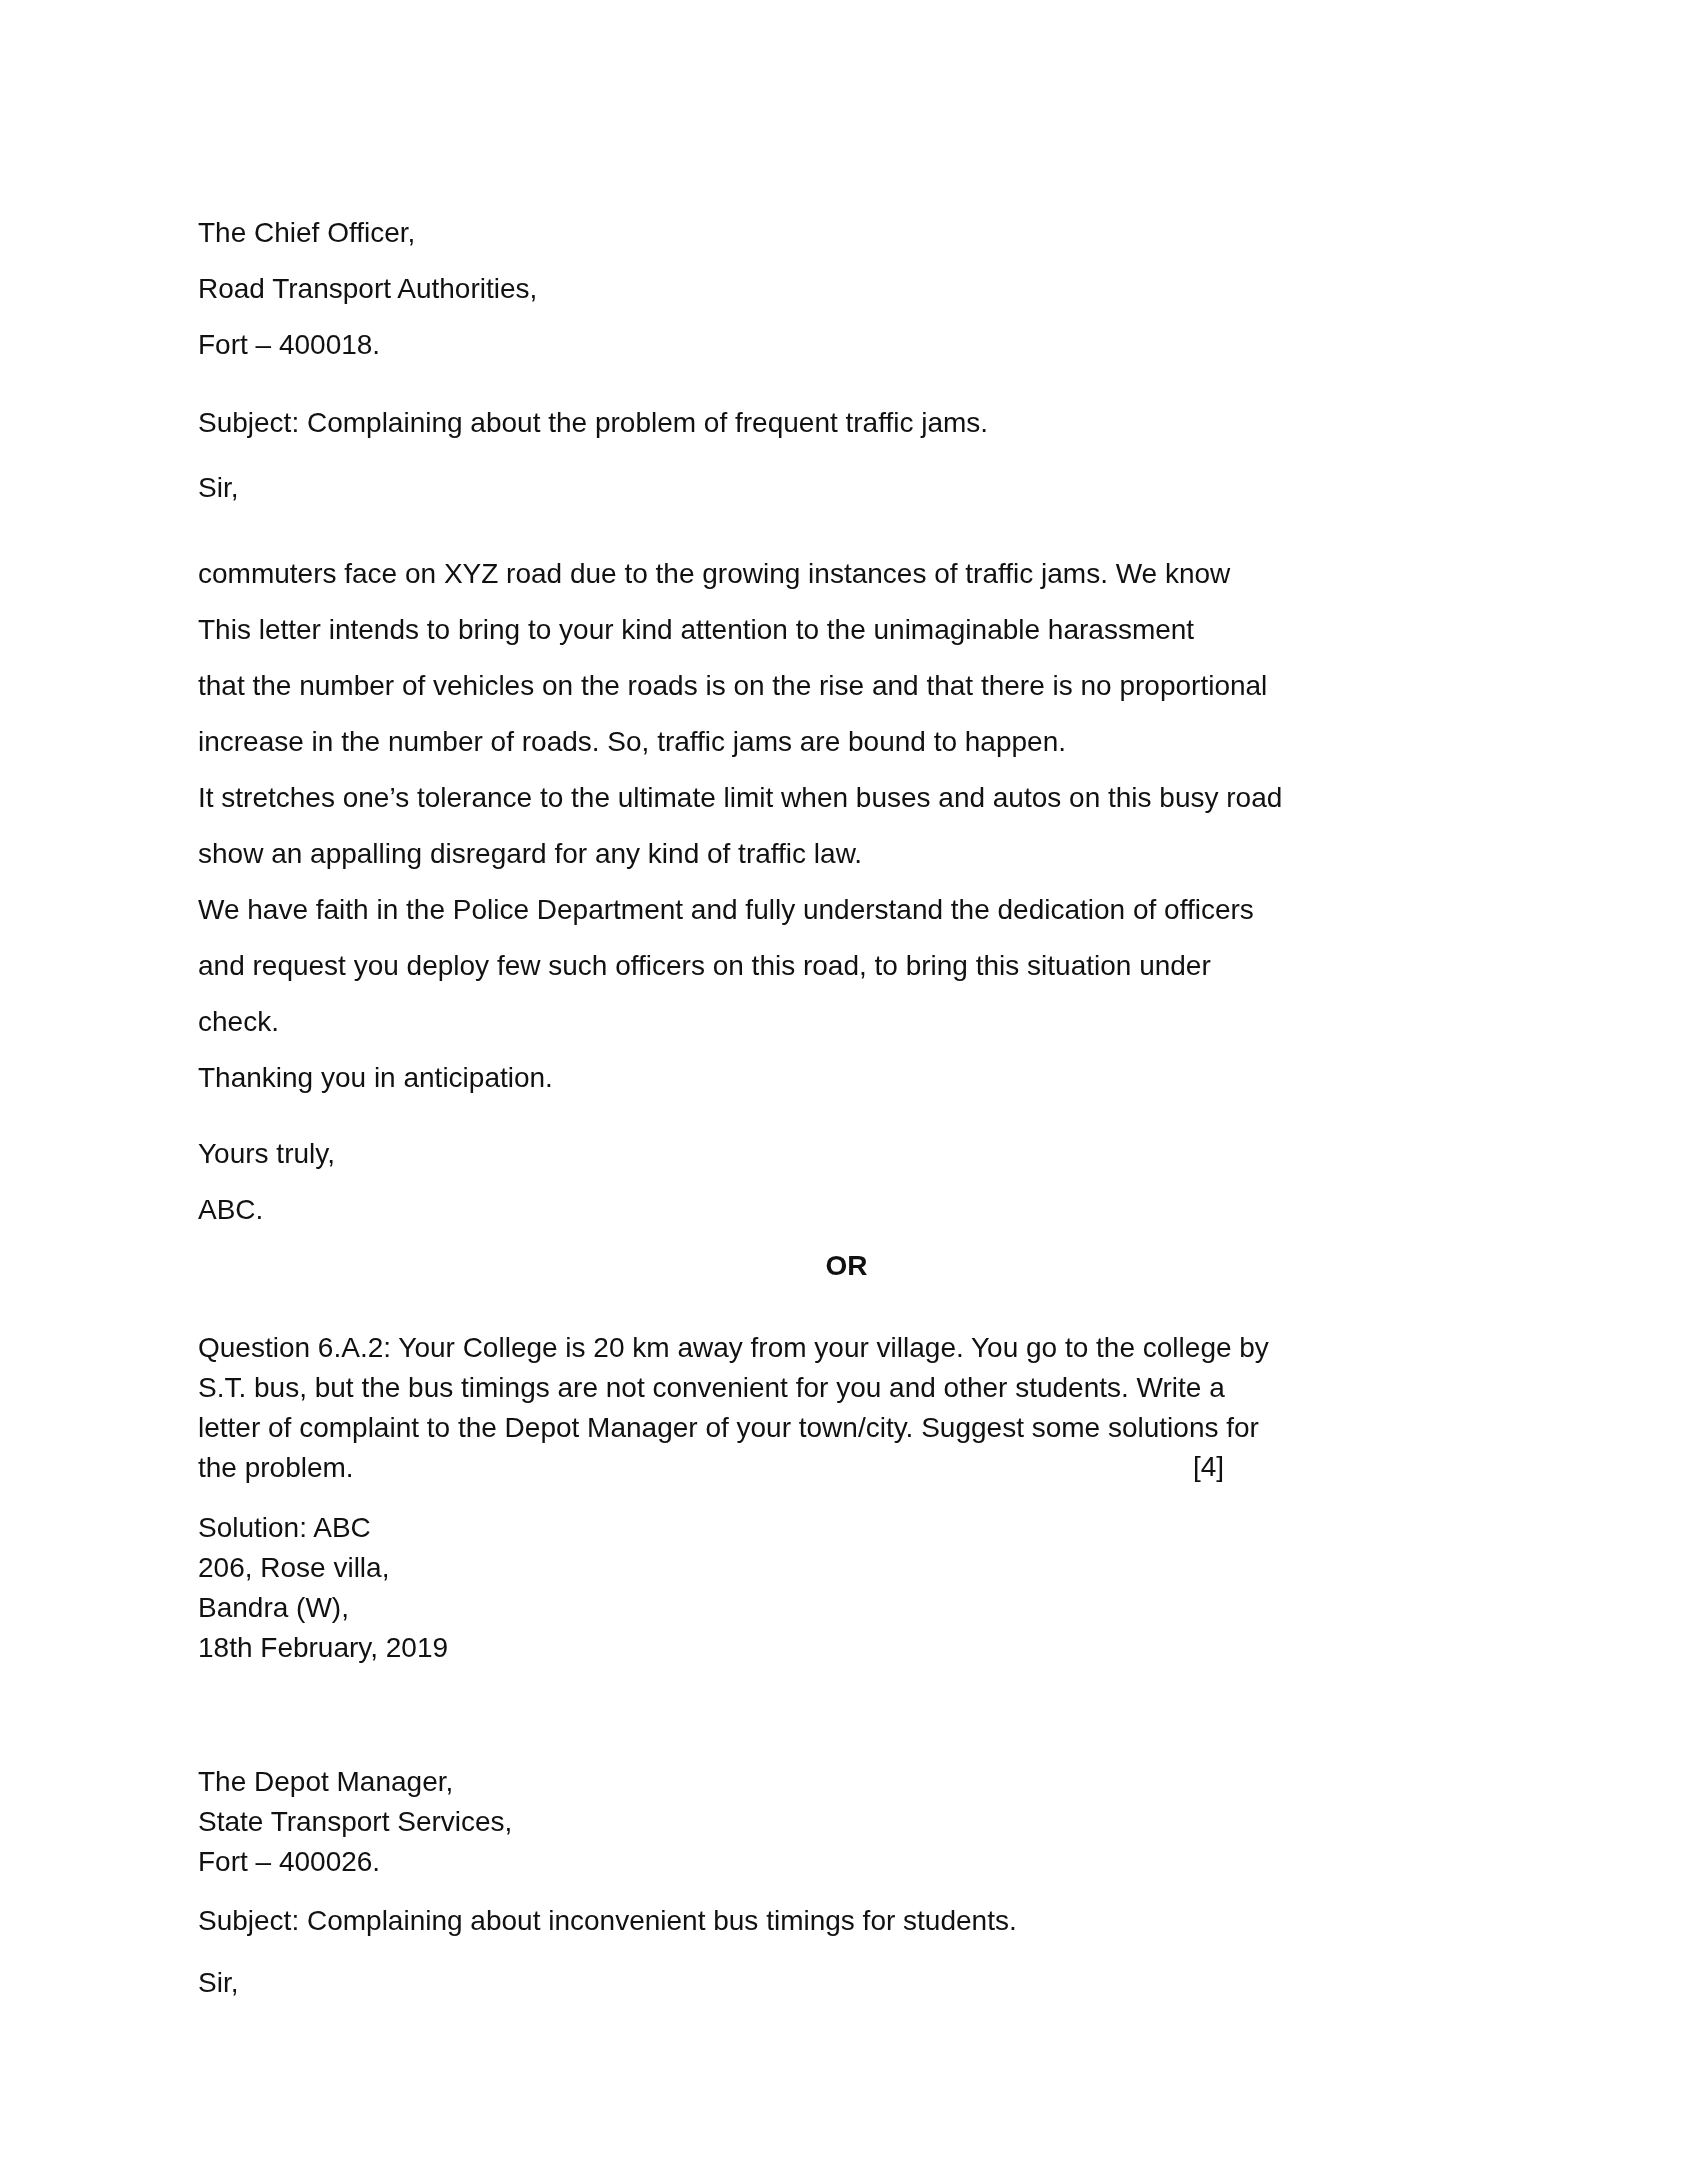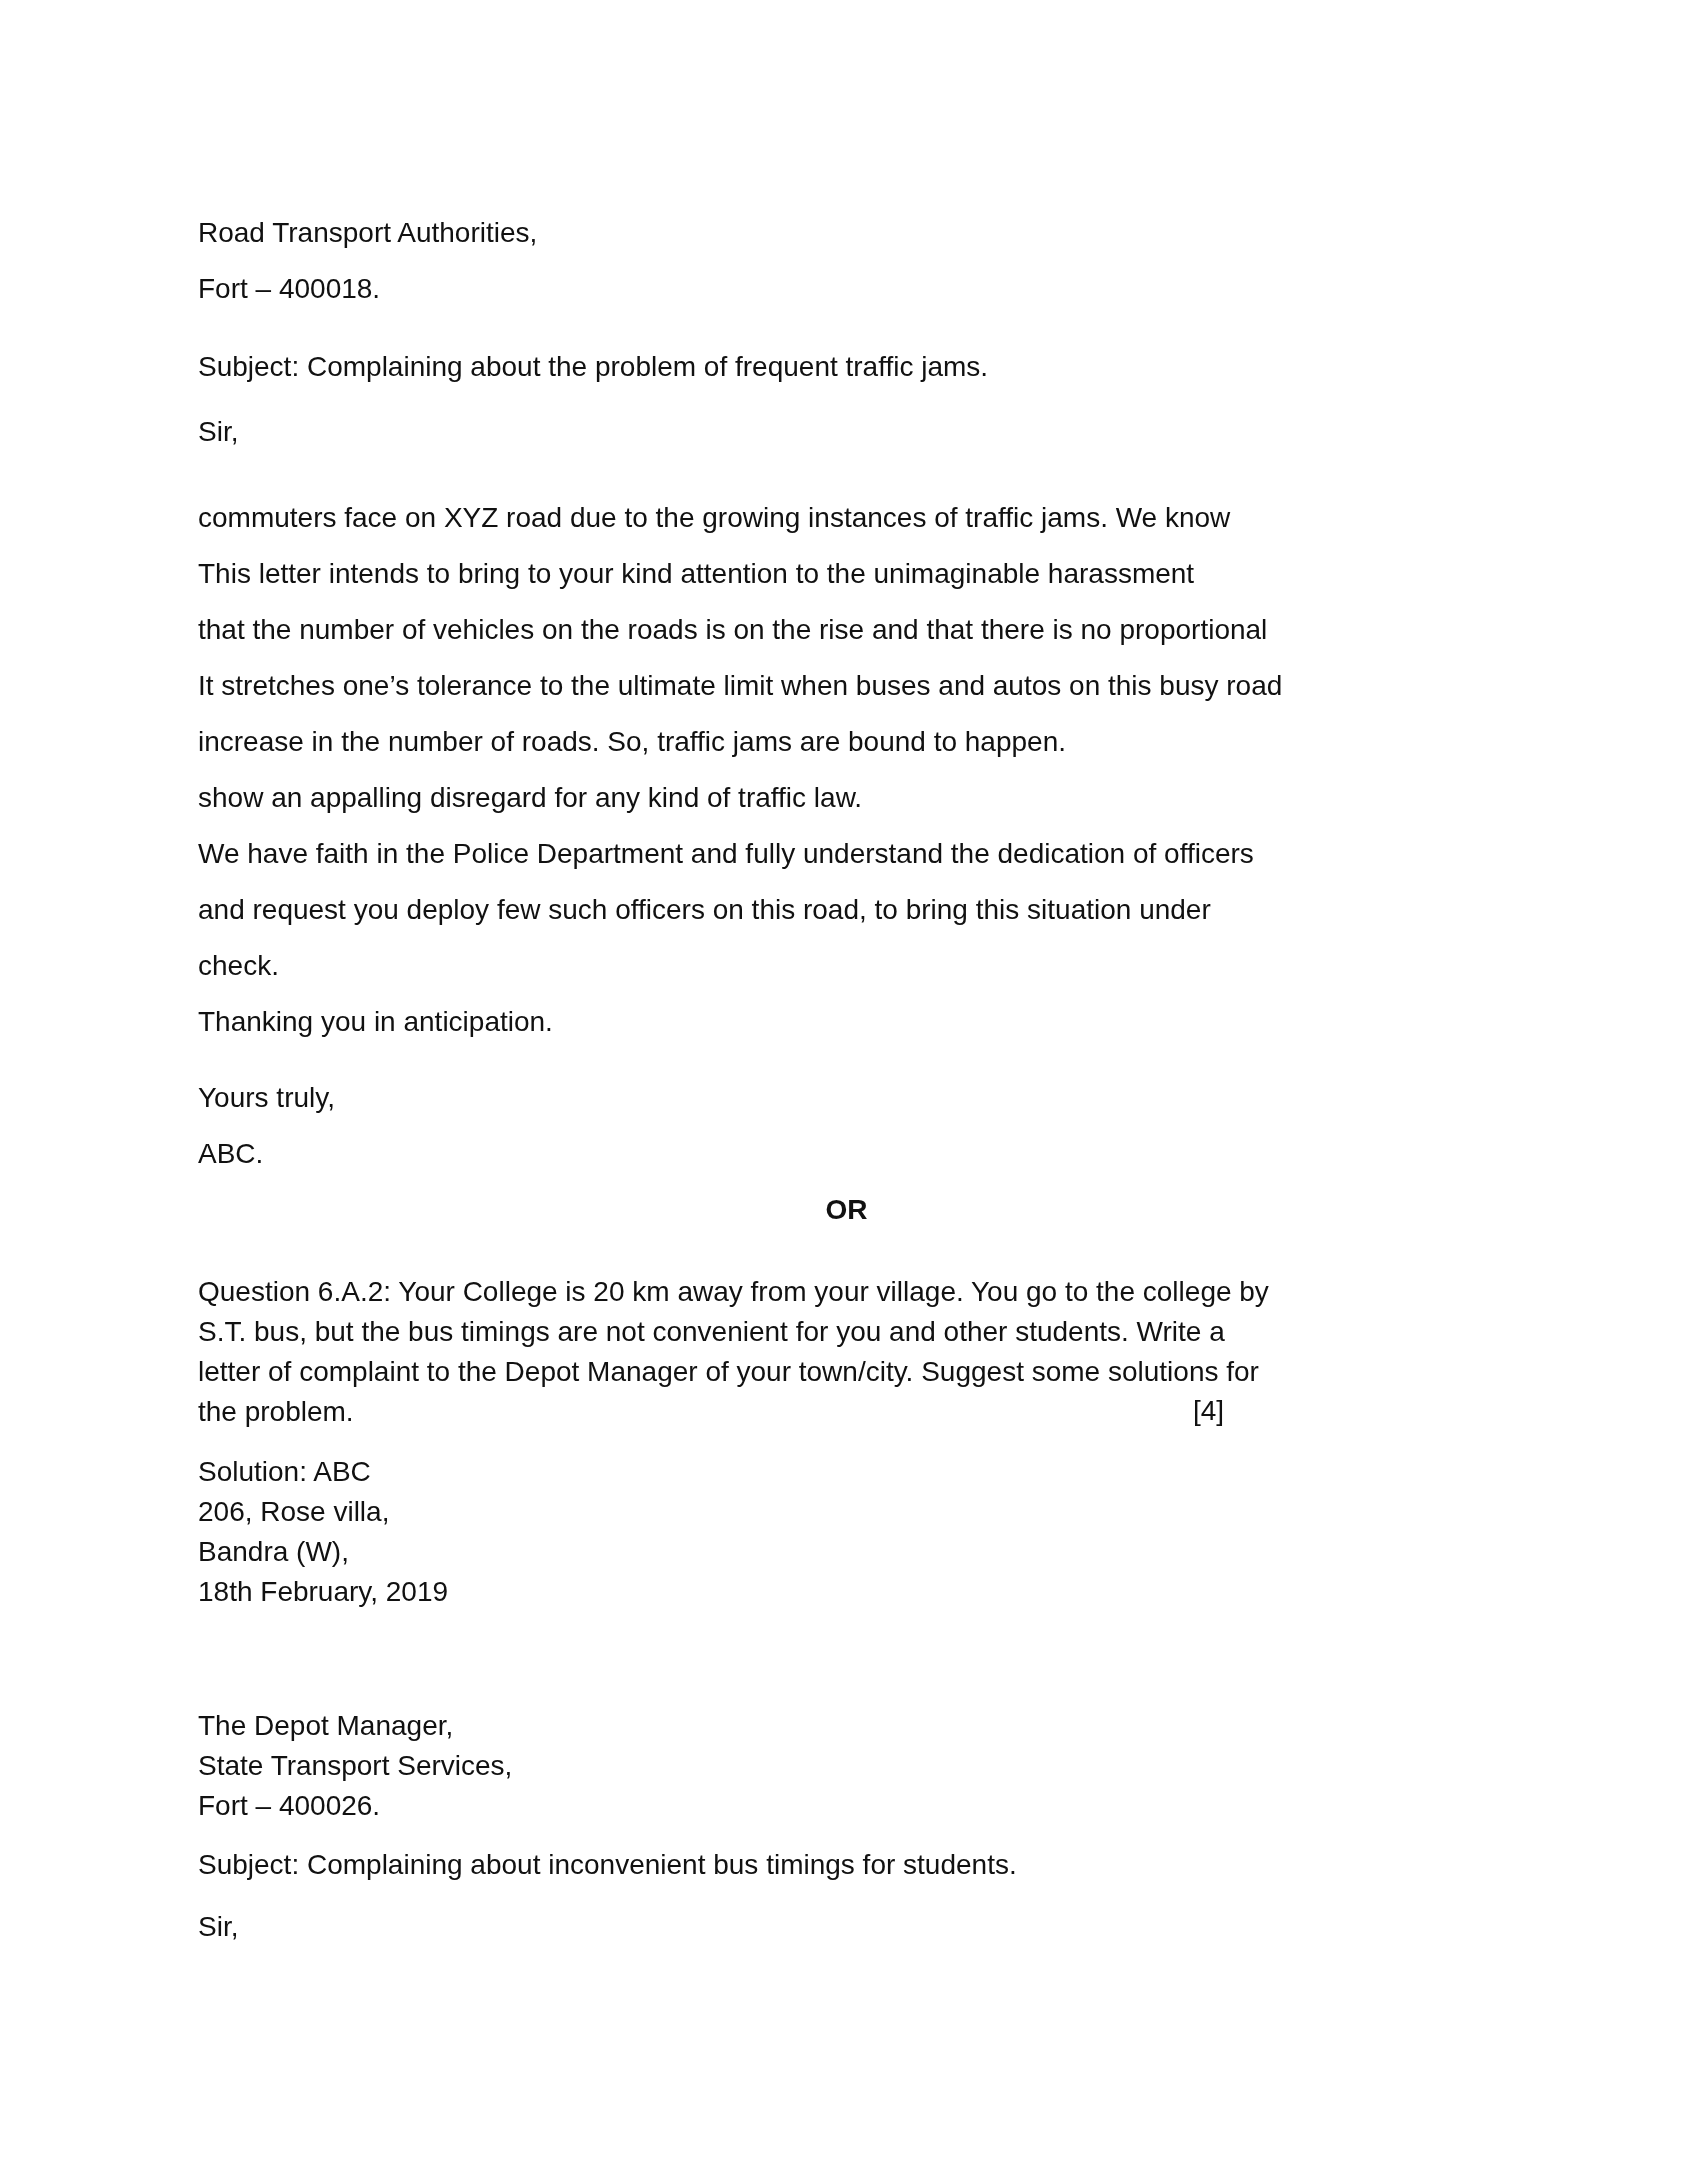--- a/index.html
+++ b/index.html
@@ -49,34 +49,35 @@
     line-height: 40px;
   }
 </style>
 </head>
 <body>
 
 <div class="page">
   <div class="content">
 
     <div class="lh-wide">
+      <div>The Chief Officer,</div>
       <div>Road Transport Authorities,</div>
       <div>Fort – 400018.</div>
     </div>
 
     <div class="lh-wide subject1">Subject: Complaining about the problem of frequent traffic jams.</div>
 
     <div class="lh-wide sir1">Sir,</div>
 
     <div class="lh-wide body1">
       <div>commuters face on XYZ road due to the growing instances of traffic jams. We know</div>
       <div>This letter intends to bring to your kind attention to the unimaginable harassment</div>
       <div>that the number of vehicles on the roads is on the rise and that there is no proportional</div>
+      <div>increase in the number of roads. So, traffic jams are bound to happen.</div>
       <div>It stretches one’s tolerance to the ultimate limit when buses and autos on this busy road</div>
-      <div>increase in the number of roads. So, traffic jams are bound to happen.</div>
       <div>show an appalling disregard for any kind of traffic law.</div>
       <div>We have faith in the Police Department and fully understand the dedication of officers</div>
       <div>and request you deploy few such officers on this road, to bring this situation under</div>
       <div>check.</div>
       <div>Thanking you in anticipation.</div>
     </div>
 
     <div class="lh-wide closing1">
       <div>Yours truly,</div>
       <div>ABC.</div>

